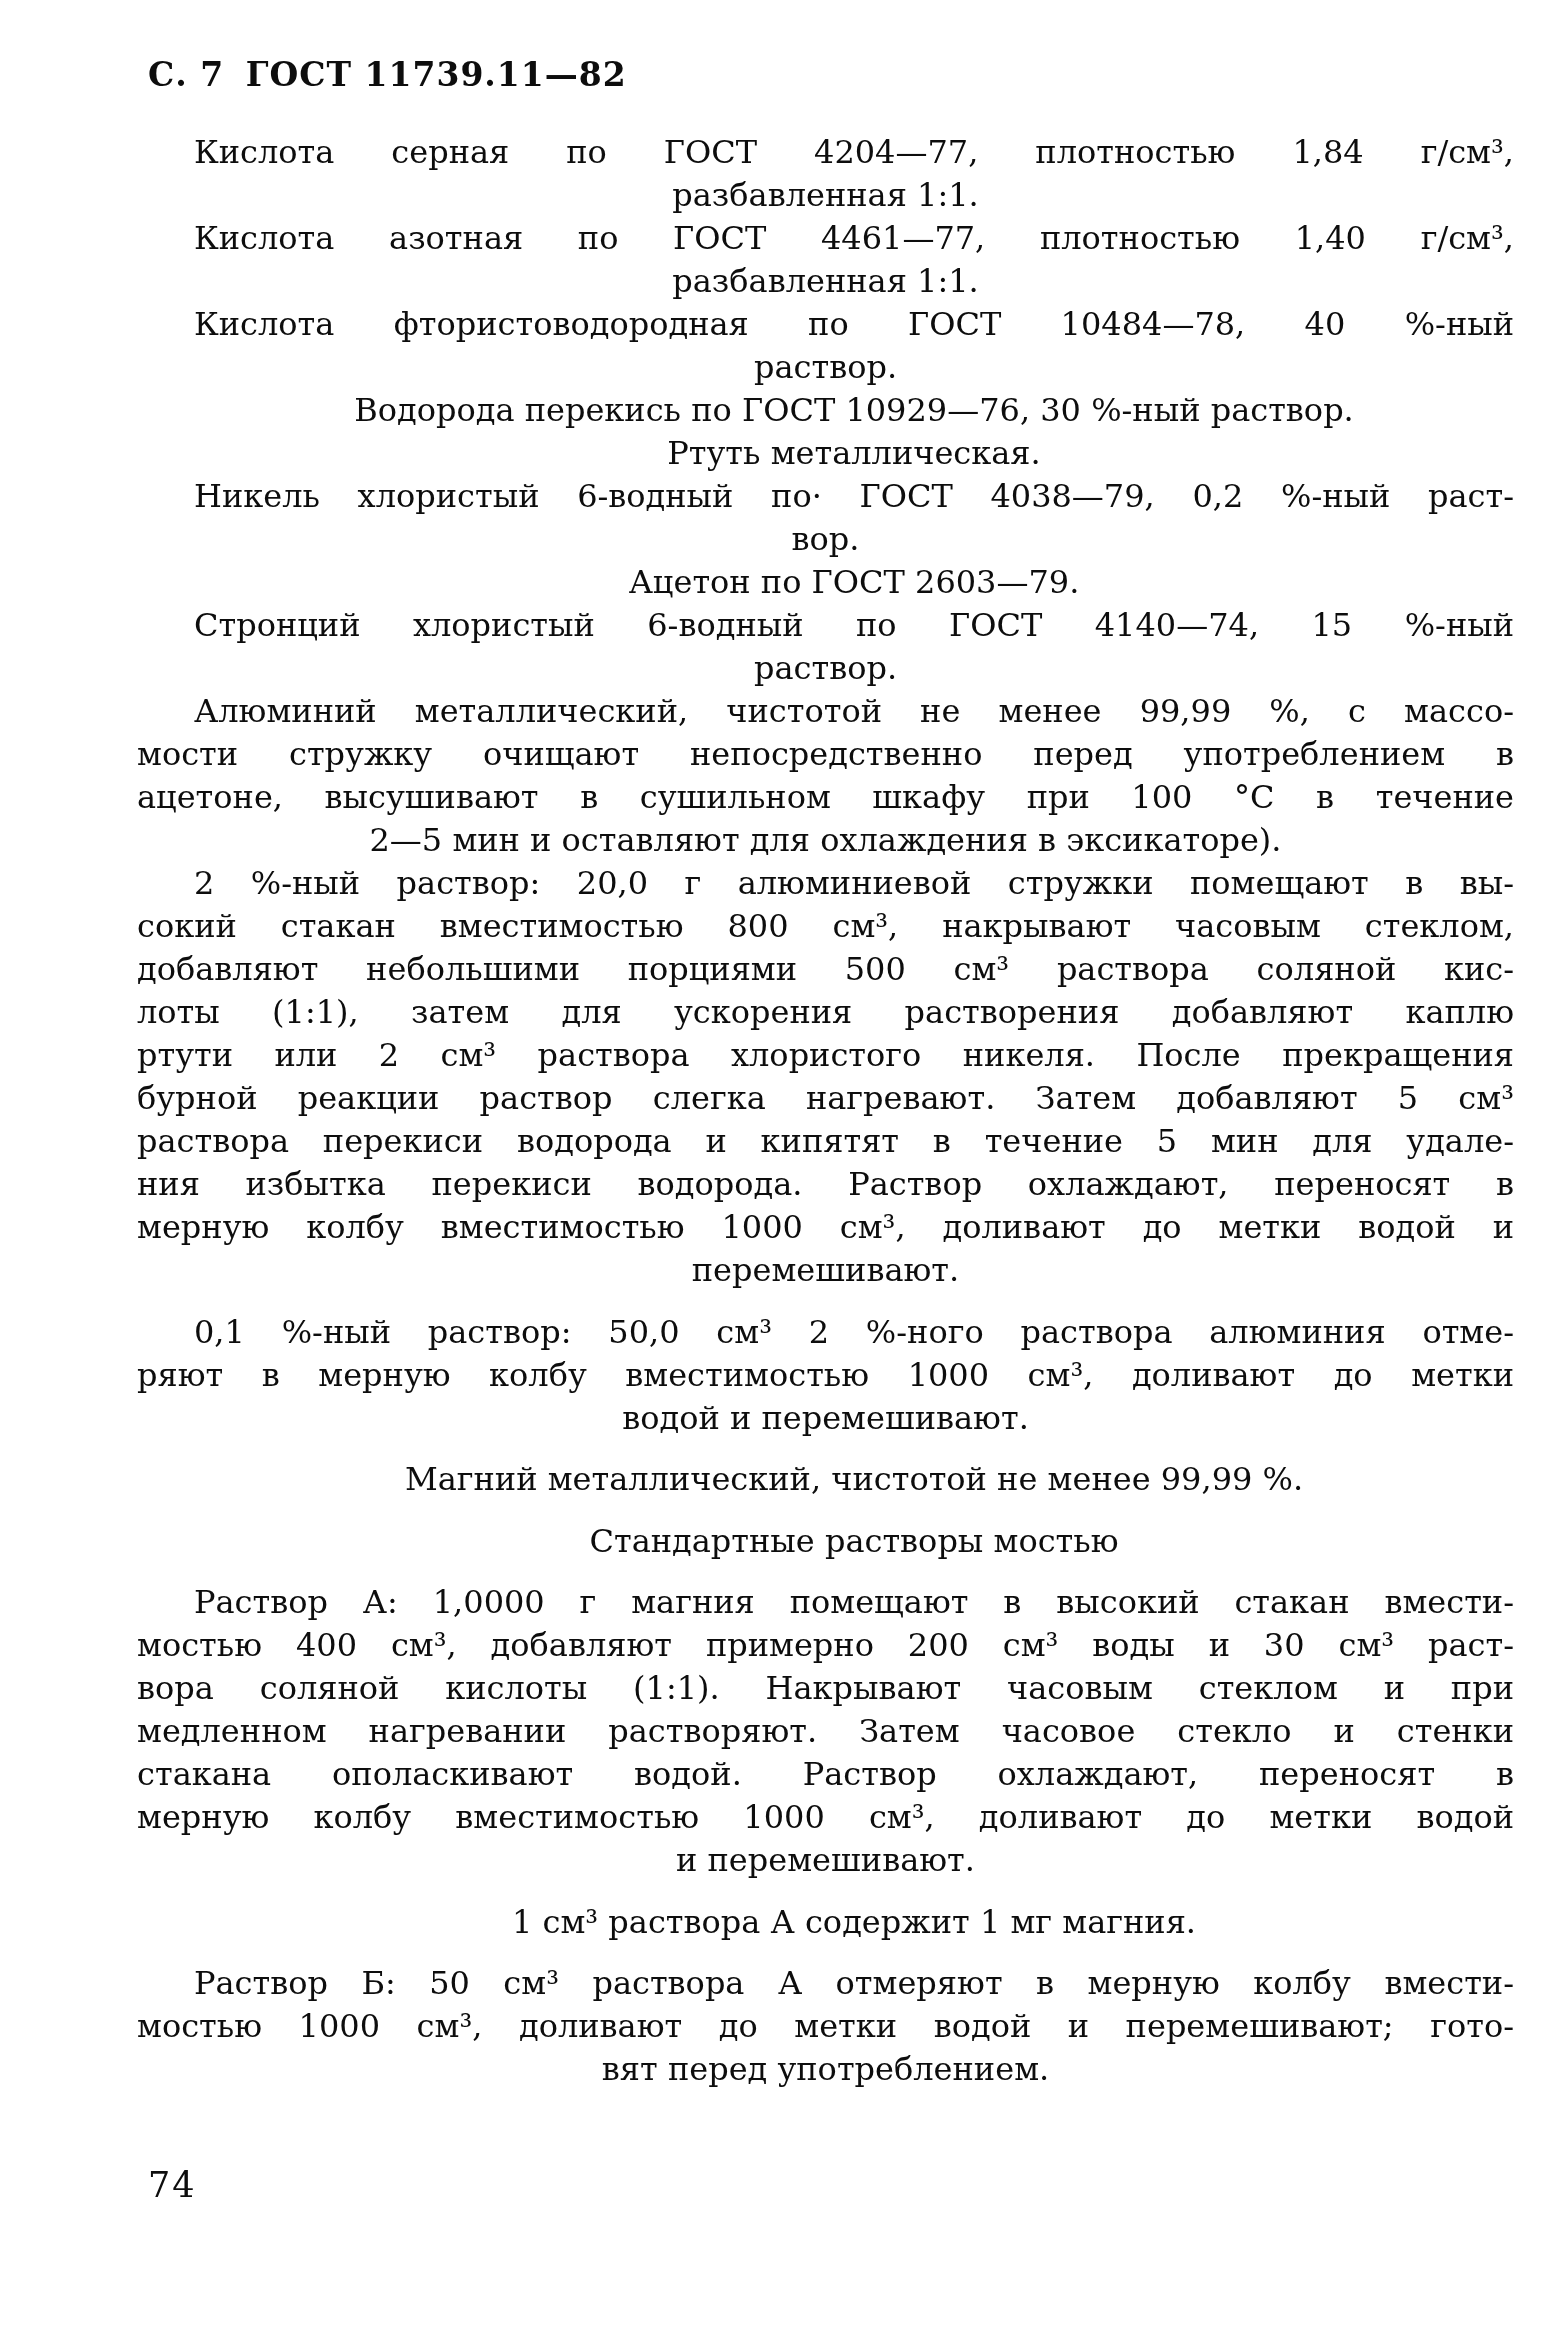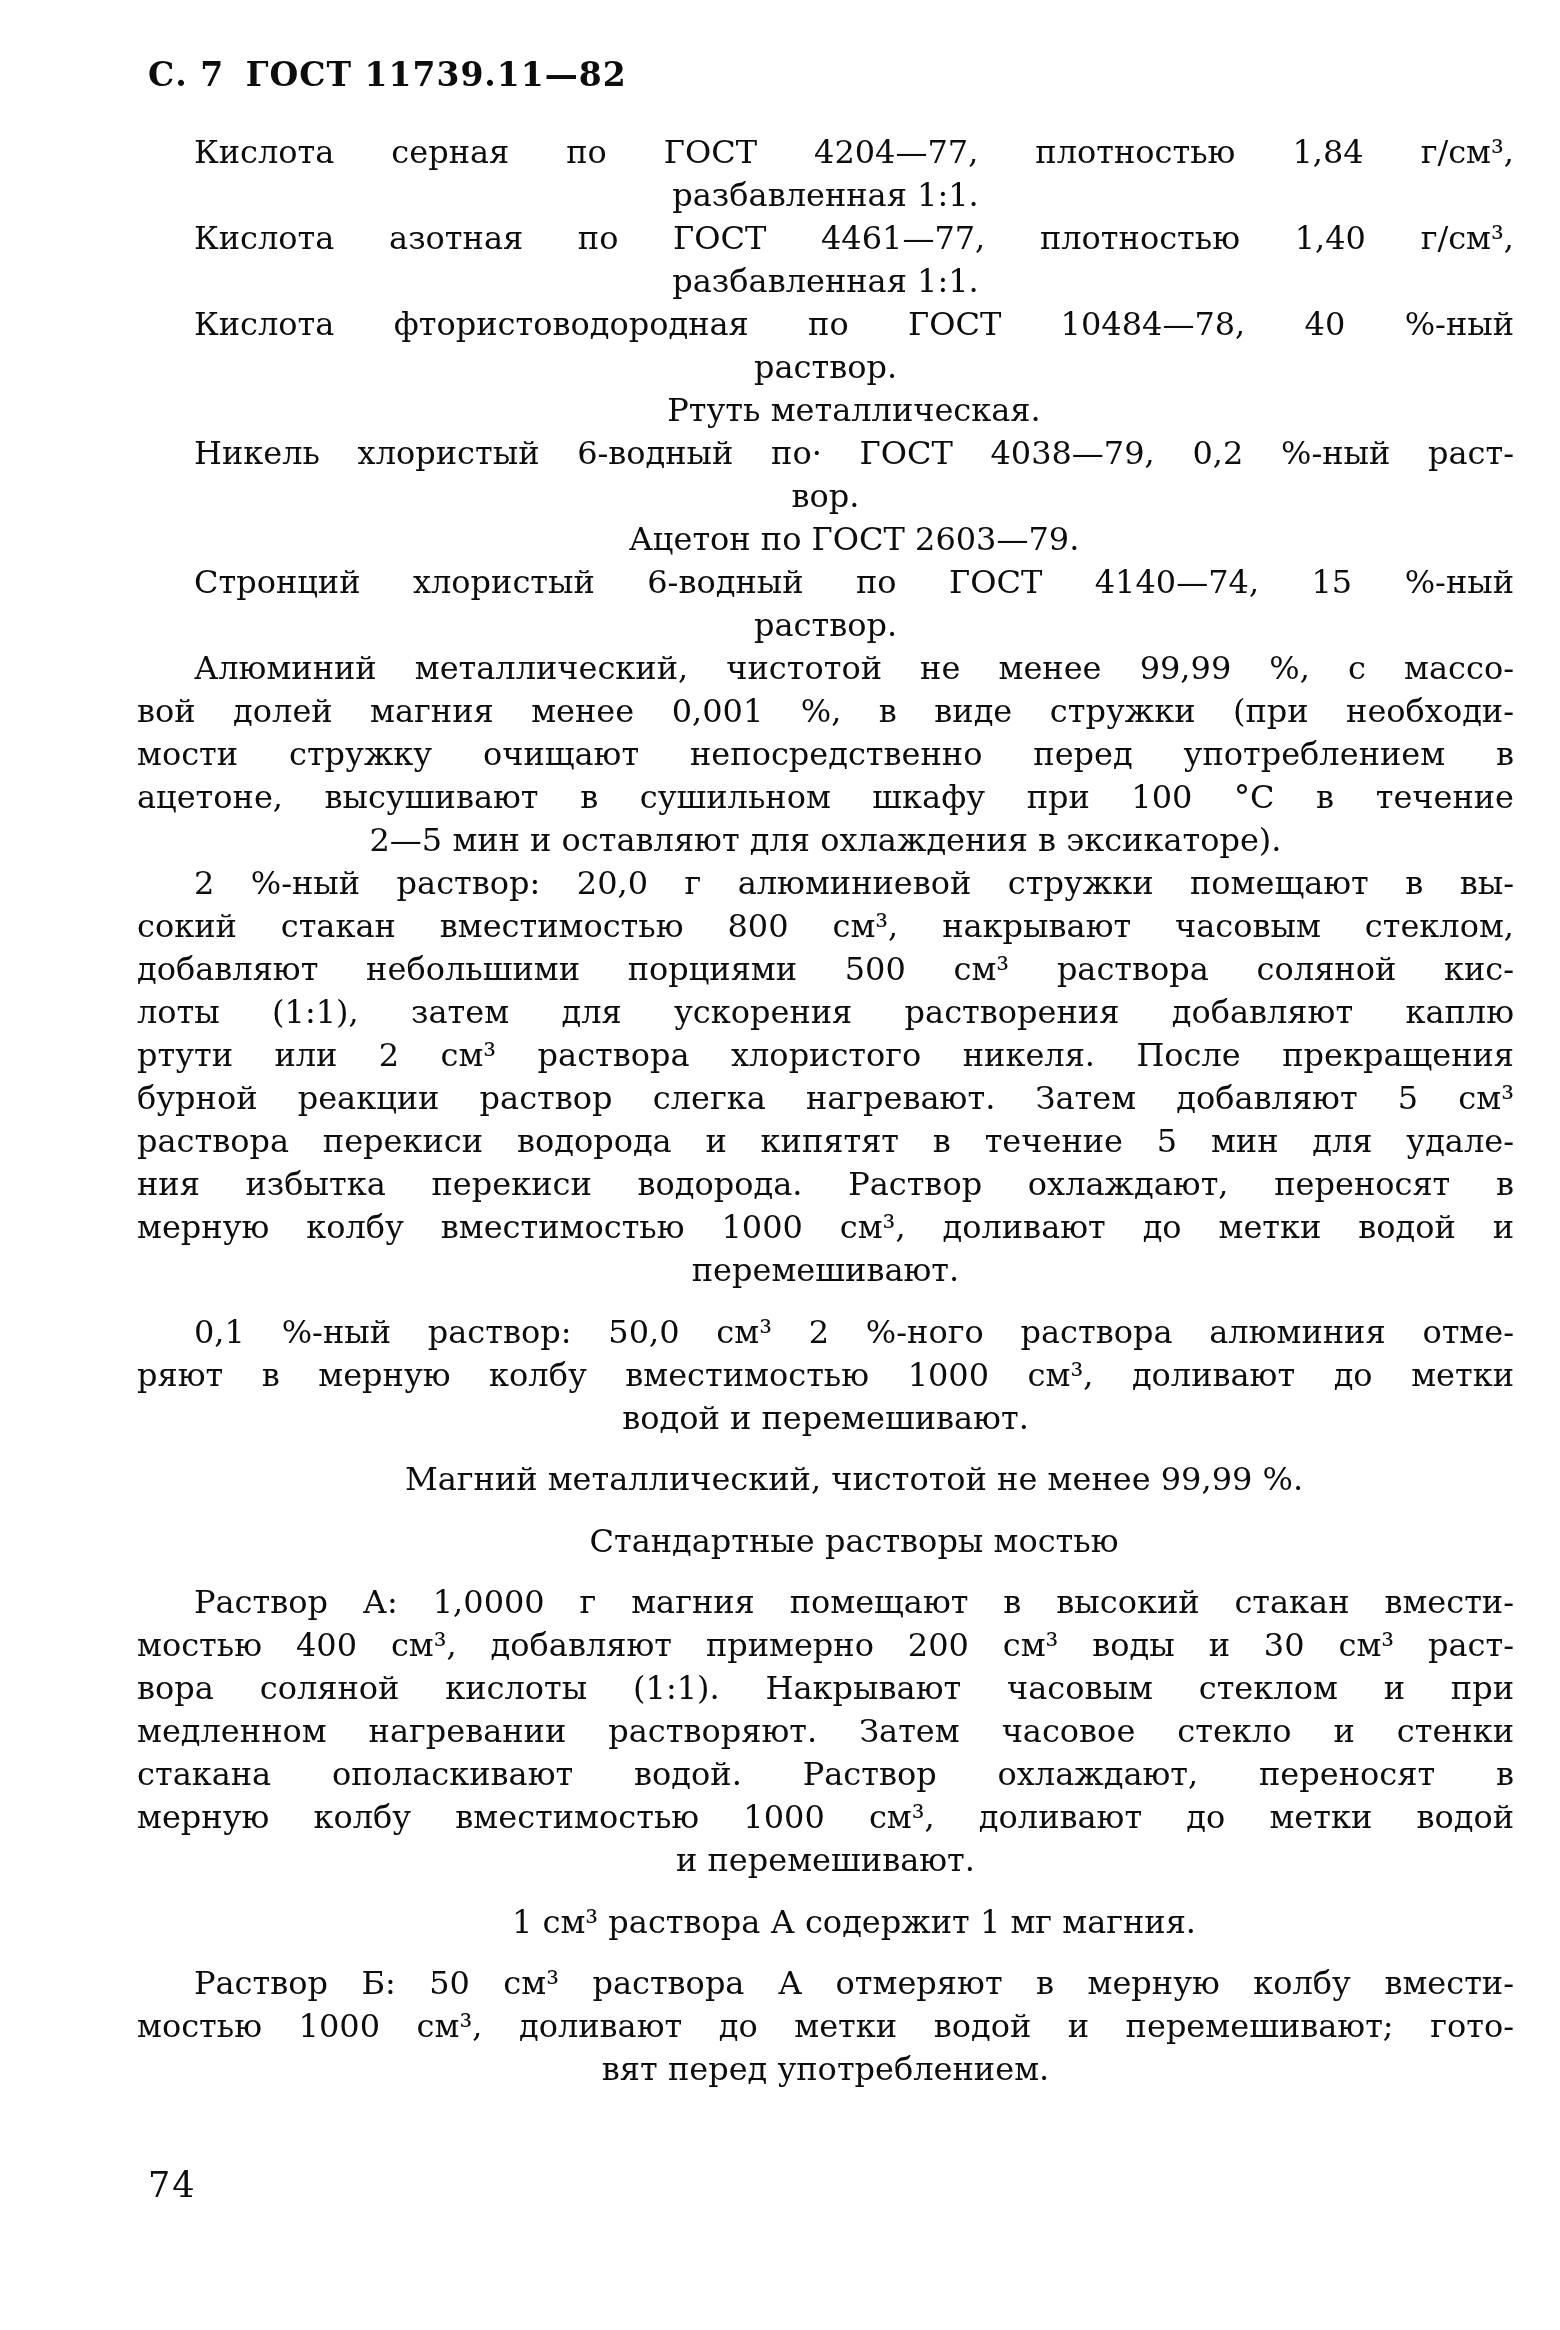--- a/index.html
+++ b/index.html
@@ -71,28 +71,28 @@
     <span class="page-label">С. 7</span><span class="doc-number">ГОСТ 11739.11—82</span>
   </div>
 
   <div class="body-text">
       <div class="line ind j">Кислота серная по ГОСТ 4204—77, плотностью 1,84 г/см³,</div>
       <div class="line">разбавленная 1:1.</div>
       <div class="line ind j">Кислота азотная по ГОСТ 4461—77, плотностью 1,40 г/см³,</div>
       <div class="line">разбавленная 1:1.</div>
       <div class="line ind j">Кислота фтористоводородная по ГОСТ 10484—78, 40 %-ный</div>
       <div class="line">раствор.</div>
+      <div class="line ind">Водорода перекись по ГОСТ 10929—76, 30 %-ный раствор.</div>
       <div class="line ind">Ртуть металлическая.</div>
       <div class="line ind j">Никель хлористый 6-водный по· ГОСТ 4038—79, 0,2 %-ный раст-</div>
       <div class="line">вор.</div>
       <div class="line ind">Ацетон по ГОСТ 2603—79.</div>
       <div class="line ind j">Стронций хлористый 6-водный по ГОСТ 4140—74, 15 %-ный</div>
       <div class="line">раствор.</div>
       <div class="line ind j">Алюминий металлический, чистотой не менее 99,99 %, с массо-</div>
-      <div class="line j">вой долей магния менее 0,001 %, в виде стружки (при  необходи-</div>
       <div class="line j">мости стружку очищают непосредственно перед употреблением в</div>
       <div class="line j">ацетоне, высушивают в сушильном шкафу при 100 °С  в  течение</div>
       <div class="line">2—5 мин и оставляют для охлаждения в эксикаторе).</div>
       <div class="line ind j">2 %-ный раствор: 20,0 г алюминиевой стружки помещают в вы-</div>
       <div class="line j">сокий стакан вместимостью 800 см³, накрывают часовым стеклом,</div>
       <div class="line j">добавляют небольшими порциями 500 см³ раствора  соляной  кис-</div>
       <div class="line j">лоты (1:1), затем для ускорения растворения  добавляют  каплю</div>
       <div class="line j">ртути или 2 см³ раствора хлористого никеля. После прекращения</div>
       <div class="line j">бурной реакции раствор слегка нагревают. Затем добавляют 5 см³</div>
       <div class="line j">раствора перекиси водорода и кипятят в течение 5 мин для удале-</div>

